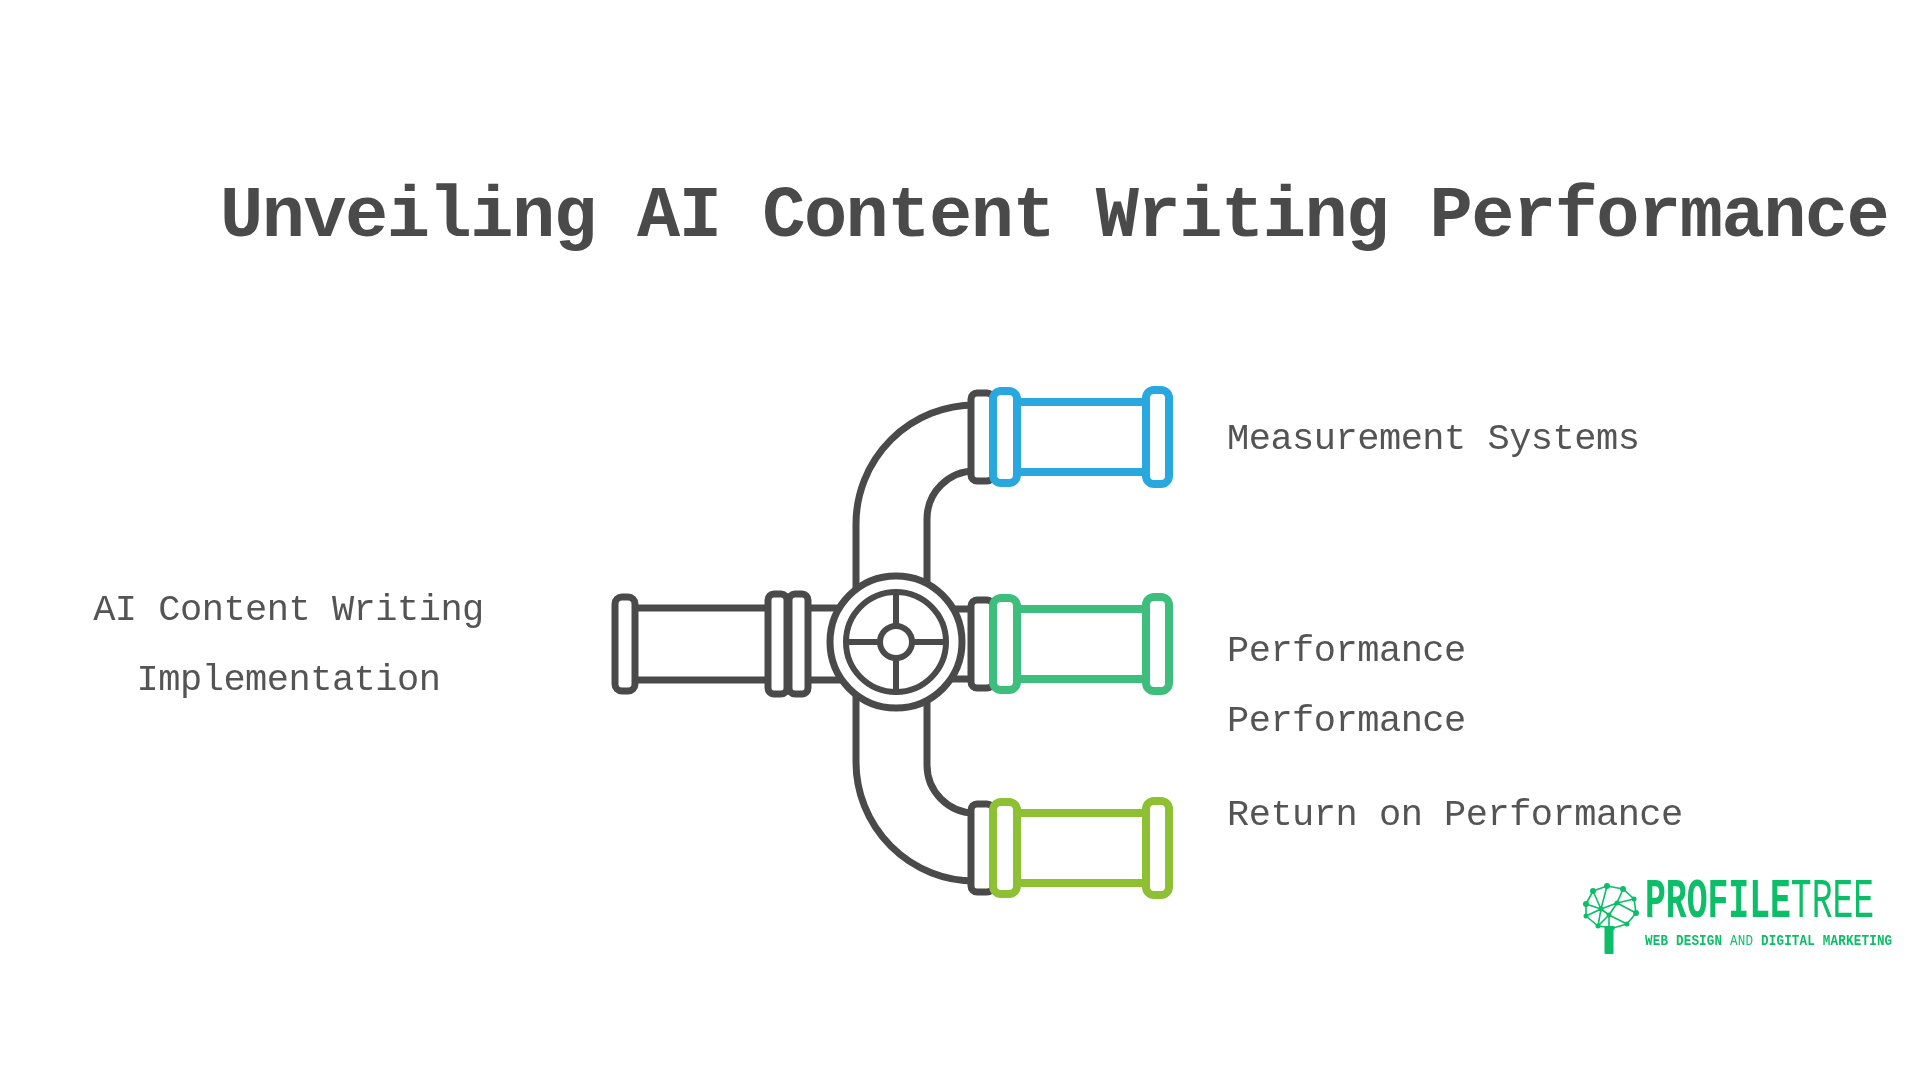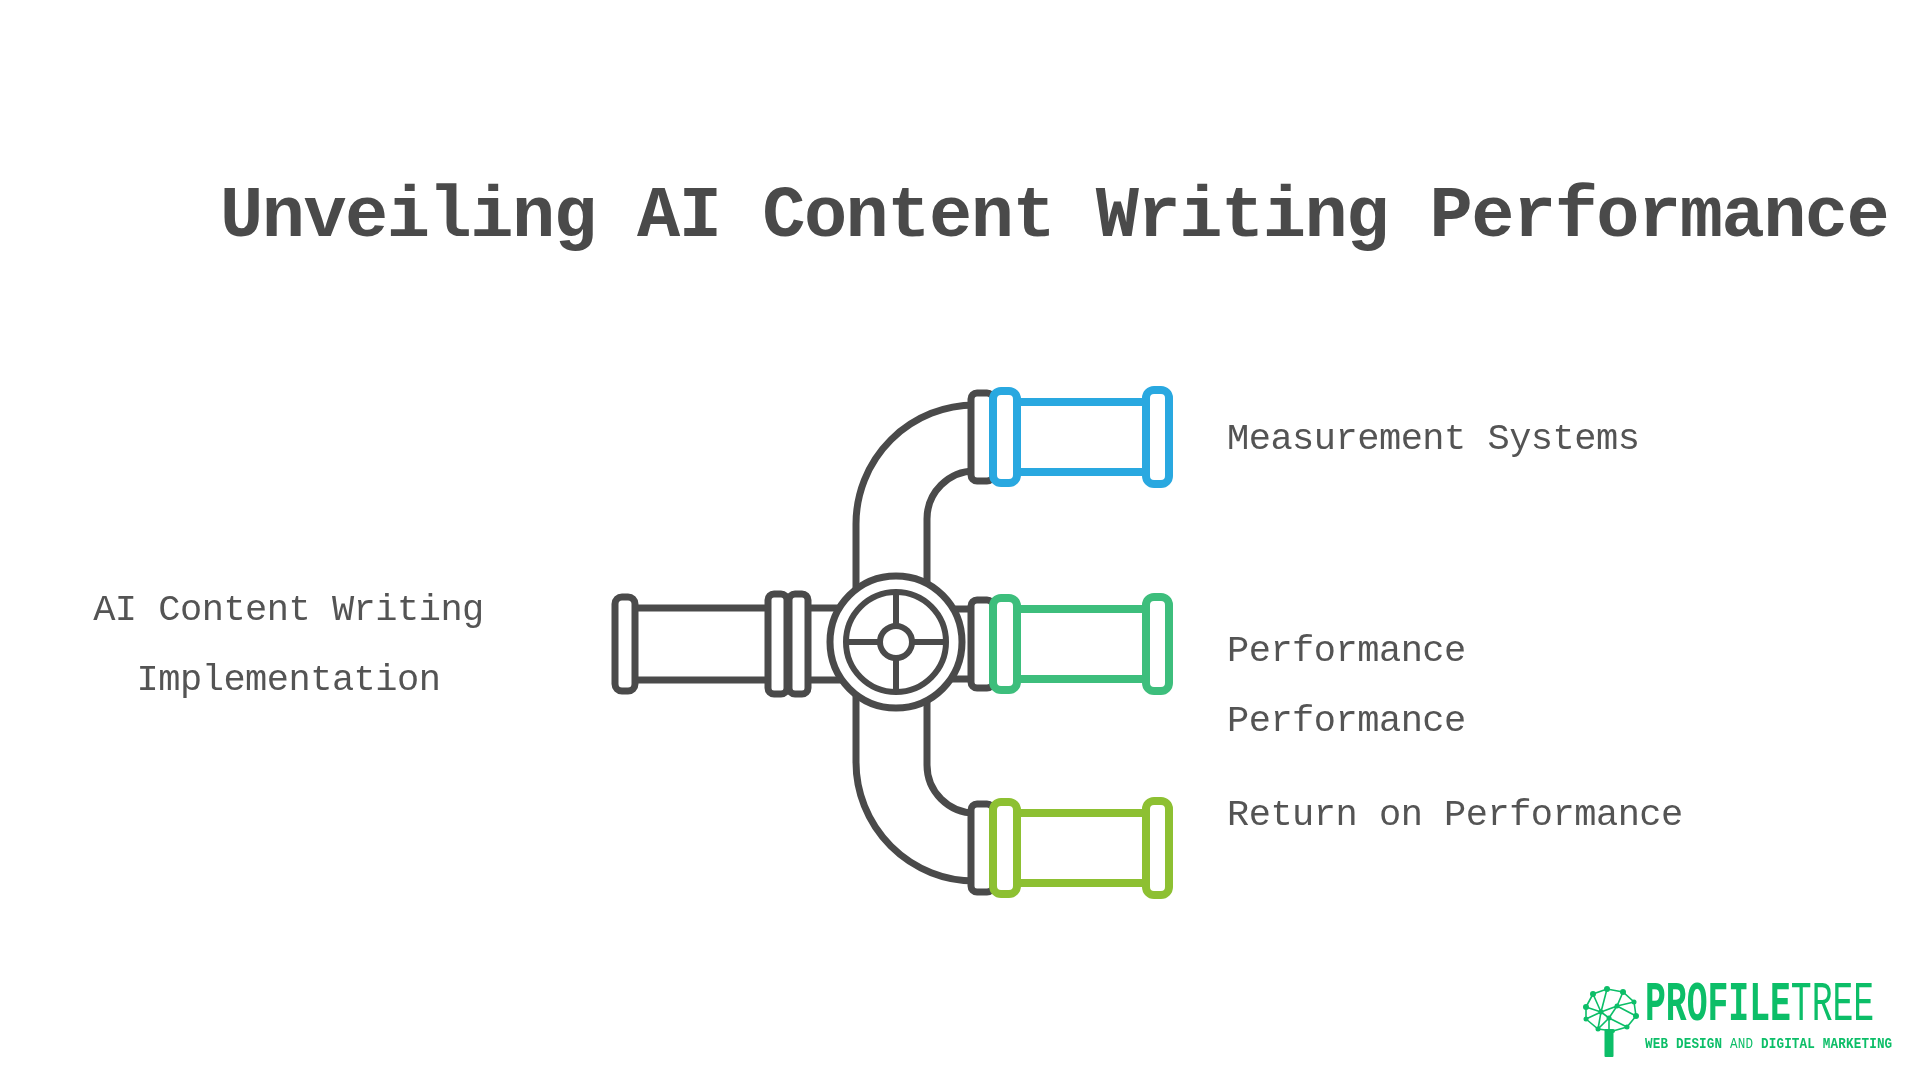--- a/index.html
+++ b/index.html
@@ -32,21 +32,21 @@
   .label{
     position:absolute;font-size:37px;font-weight:400;letter-spacing:-0.5px;
     color:var(--label-text);line-height:70px;
   }
   .label-input{left:60px;top:575px;width:457px;text-align:center;}
   .label-b0{left:1227px;top:404px;}
   .label-b1{left:1227px;top:588px;margin-top:28px;}
   .label-b2{left:1227px;top:780px;}
 
   
-  .logo{position:absolute;left:1578px;top:983px;width:312px;height:80px;}
+  .logo{position:absolute;left:1578px;top:880px;width:312px;height:80px;}
   .logo-icon{position:absolute;left:0;top:2px;}
   .logo-word{
     position:absolute;left:67px;top:-6px;font-size:56px;font-weight:800;
     color:var(--brand-green);white-space:nowrap;letter-spacing:0px;
     transform:scaleX(0.62);transform-origin:left top;line-height:56px;
   }
   .logo-word .thin{font-weight:300;}
   .logo-tagline{
     position:absolute;left:67px;top:53px;font-size:15px;font-weight:700;
     color:var(--brand-green);white-space:nowrap;letter-spacing:0.2px;

